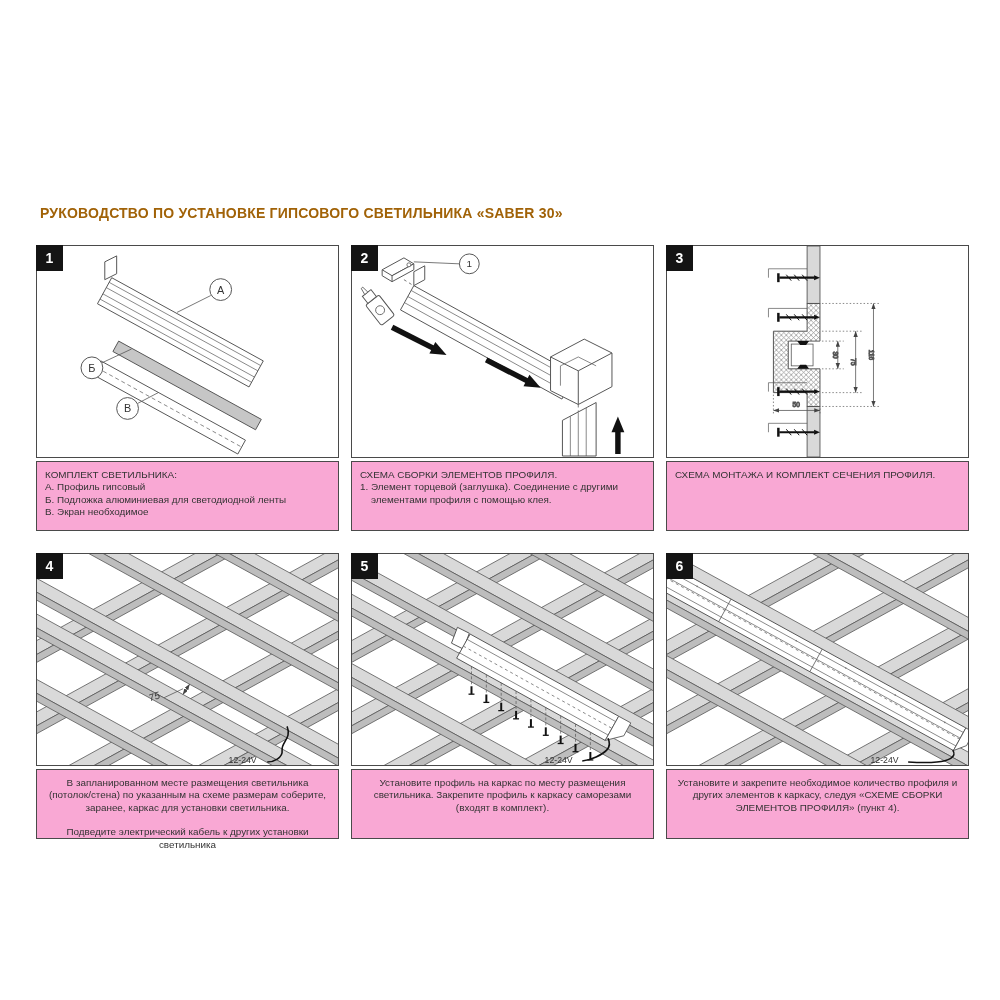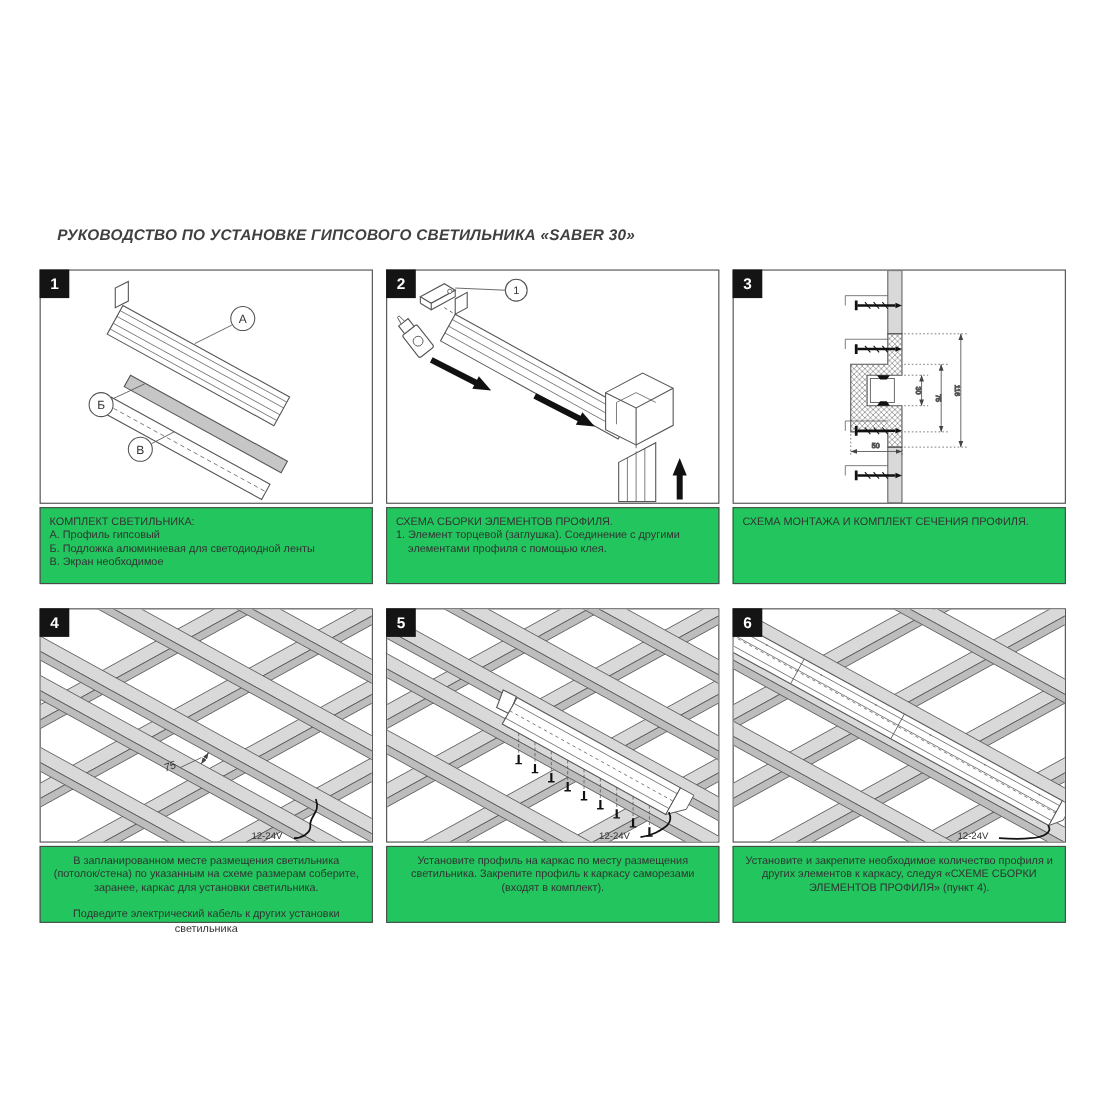--- a/index.html
+++ b/index.html
@@ -2,38 +2,37 @@
 <html><head>
 <meta charset="utf-8">
 <style>
   html,body { margin:0; padding:0; }
   body {
     width:1000px; height:1000px; background:#ffffff; position:relative;
     font-family:"Liberation Sans", sans-serif; color:#333;
     overflow:hidden;
   }
   .doc-title {
-    position:absolute; left:52px; top:205px;
-    font-size:14px; font-weight:bold; color:#404040; letter-spacing:0.2px;
+    position:absolute; left:40px; top:205px;
+    font-size:14px; font-weight:bold; color:#a16207; letter-spacing:0.2px;
     white-space:nowrap;
-    font-style:italic;
   }
   .draw {
     position:absolute; width:303px; height:213px; box-sizing:border-box;
     border:1.2px solid #4a4a4a; background:#fff;
   }
   .draw svg { display:block; width:100%; height:100%; }
   .badge {
     position:absolute; left:-1px; top:-1px; width:27px; height:26px;
     background:#141414; color:#fff; font-size:14px; font-weight:bold;
     display:flex; align-items:center; justify-content:center; z-index:2;
   }
   .cap {
     position:absolute; width:303px; height:70px; box-sizing:border-box;
-    border:1.2px solid #4a4a4a; background:#22c55e;
+    border:1.2px solid #4a4a4a; background:#f9a8d4;
     padding:7px 8px 4px 8px; font-size:9.9px; line-height:12.4px; color:#333;
   }
   .cap p { margin:0 0 12px 0;text-align:center; }
   .cap .line { margin:0; }
   .hang { padding-left:11px; text-indent:-11px; }
   
   .c1 { left:36px; } .c2 { left:351px; } .c3 { left:666px; }
   .r1d { top:245px; } .r1c { top:461px; }
   .r2d { top:553px; } .r2c { top:769px; }
   svg text { font-family:"Liberation Sans", sans-serif; fill:#333; }

